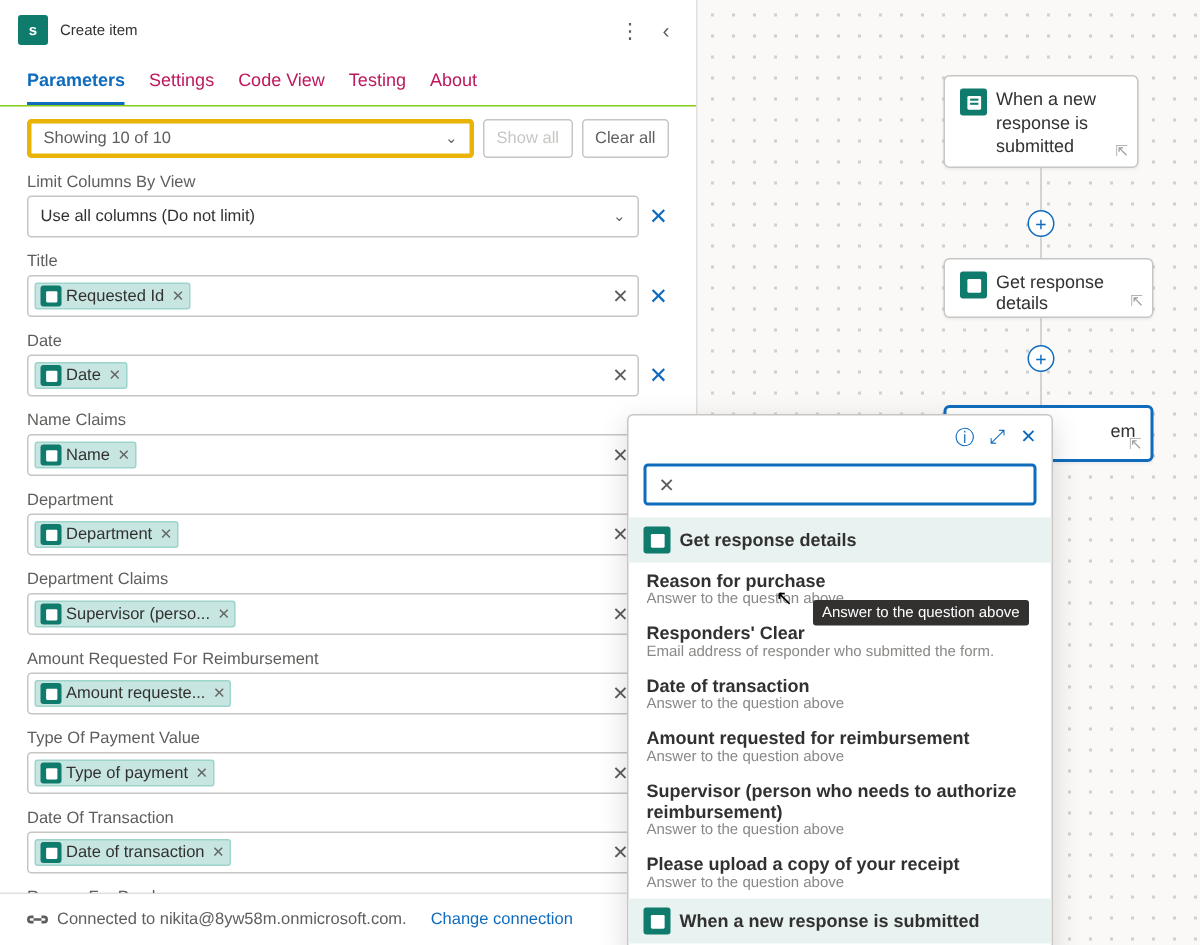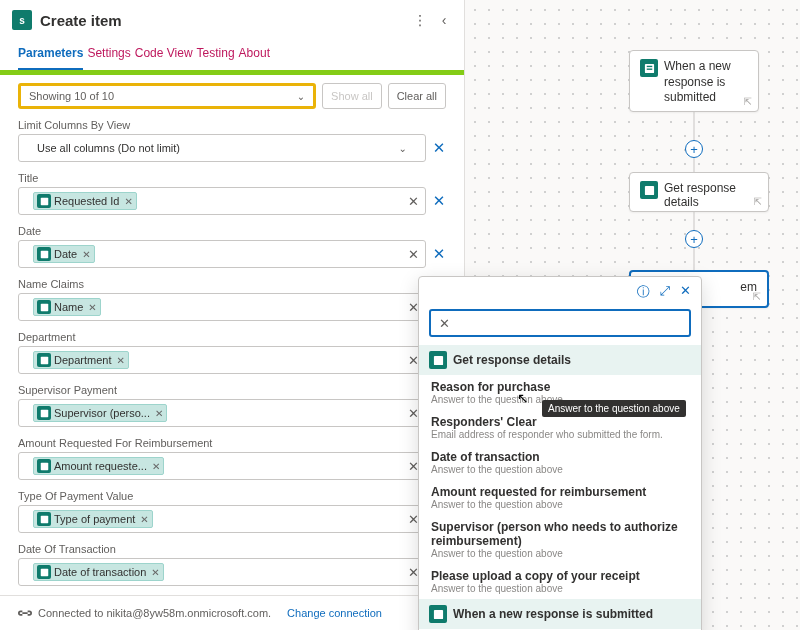--- a/index.html
+++ b/index.html
@@ -1,39 +1,39 @@
 <!DOCTYPE html>
 <html><head>
 <meta charset="utf-8">
 <style>
 * { box-sizing: border-box; margin: 0; padding: 0; font-family: 'Segoe UI', Arial, sans-serif; }
 body { width: 800px; height: 630px; background: #faf9f8; position: relative; overflow: hidden; }
 
 .panel-left { position: absolute; left: 0; top: 0; width: 465px; height: 630px; background: #fff; border-right: 1px solid #e1dfdd; display: flex; flex-direction: column; }
 .panel-header { display: flex; align-items: center; padding: 10px 12px; gap: 8px; }
 .sp-icon { width: 20px; height: 20px; background: #0f7b6c; color: #fff; font-size: 10px; font-weight: 700; display: flex; align-items: center; justify-content: center; border-radius: 2px; }
-.panel-title { font-size: 15px; font-weight: 700; color: #323130; flex: 1; }
+.panel-title { font-size: 10px; font-weight: 400; color: #323130; flex: 1; }
 .hdr-icon { width: 16px; height: 16px; color: #605e5c; cursor: pointer; display: flex; align-items: center; justify-content: center; }
 .dots { font-size: 14px; line-height: 1; }
 .collapse-icon { font-size: 14px; }
 
-.tabs { display: flex; gap: 4px; padding: 0 18px; border-bottom: 5px solid #84cc16; }
+.tabs { display: flex; gap: 16px; padding: 0 18px; border-bottom: 1px solid #84cc16; }
 .tab { font-size: 12px; color: #be185d; padding: 6px 0 8px; cursor: pointer; border-bottom: 2px solid transparent; }
 .tab.active { color: #0f6cbd; border-bottom-color: #0f6cbd; font-weight: 600; }
 
 .body-scroll { padding: 8px 18px; overflow-y: auto; flex: 1; }
 .showing-row { display: flex; gap: 6px; align-items: center; margin-bottom: 10px; }
 .showing-dd { flex: 1; border: 3px solid #eab308; border-radius: 3px; height: 26px; display: flex; align-items: center; padding: 0 8px; font-size: 11px; color: #605e5c; justify-content: space-between; cursor: pointer; }
 .btn-sm { border: 1px solid #c8c6c4; border-radius: 3px; height: 26px; padding: 0 8px; font-size: 11px; color: #605e5c; background: #fff; cursor: pointer; }
 .btn-sm.disabled { color: #c8c6c4; cursor: default; }
 
 .field-group { margin-bottom: 10px; }
 .field-label { font-size: 11px; color: #605e5c; margin-bottom: 3px; }
 .field-row { display: flex; align-items: center; gap: 6px; }
-.field-input { flex: 1; border: 1px solid #c8c6c4; border-radius: 3px; min-height: 28px; display: flex; align-items: center; padding: 2px 14px; position: relative; }
+.field-input { flex: 1; border: 1px solid #c8c6c4; border-radius: 3px; min-height: 28px; display: flex; align-items: center; padding: 2px 4px; position: relative; }
 .token { background: #c7e6e1; border: 1px solid #9dd4cc; border-radius: 2px; display: inline-flex; align-items: center; padding: 1px 3px; font-size: 11px; color: #323130; gap: 3px; }
 .token-icon { width: 14px; height: 14px; background: #0f7b6c; border-radius: 2px; display: flex; align-items: center; justify-content: center; }
 .token-icon svg { width: 9px; height: 9px; fill: #fff; }
 .token-x { font-size: 10px; color: #666; cursor: pointer; margin-left: 2px; }
 .inner-x { position: absolute; right: 6px; top: 50%; transform: translateY(-50%); font-size: 13px; color: #605e5c; cursor: pointer; }
 .outer-x { font-size: 15px; color: #0f6cbd; cursor: pointer; width: 14px; text-align: center; }
 .chev { font-size: 10px; color: #605e5c; }
 
 .footer { border-top: 1px solid #e1dfdd; padding: 10px 18px; display: flex; align-items: center; gap: 6px; font-size: 11px; color: #605e5c; }
 .footer .link { color: #0f6cbd; cursor: pointer; margin-left: 10px; }
@@ -170,21 +170,21 @@
                 </span>
                 <span>Department</span>
                 <span class="token-x">✕</span>
               </span>
               <span class="inner-x">✕</span>
             </div>
             <span class="outer-x">✕</span>
           </div>
         </div>
         <div class="field-group">
-          <div class="field-label">Supervisor Payment</div>
+          <div class="field-label">Department Claims</div>
           <div class="field-row">
             <div class="field-input">
               <span class="token">
                 <span class="token-icon">
                   <svg viewBox="0 0 12 12">
                     <rect x="1" y="1" width="10" height="10" rx="1"></rect>
                   </svg>
                 </span>
                 <span>Supervisor (perso...</span>
                 <span class="token-x">✕</span>

